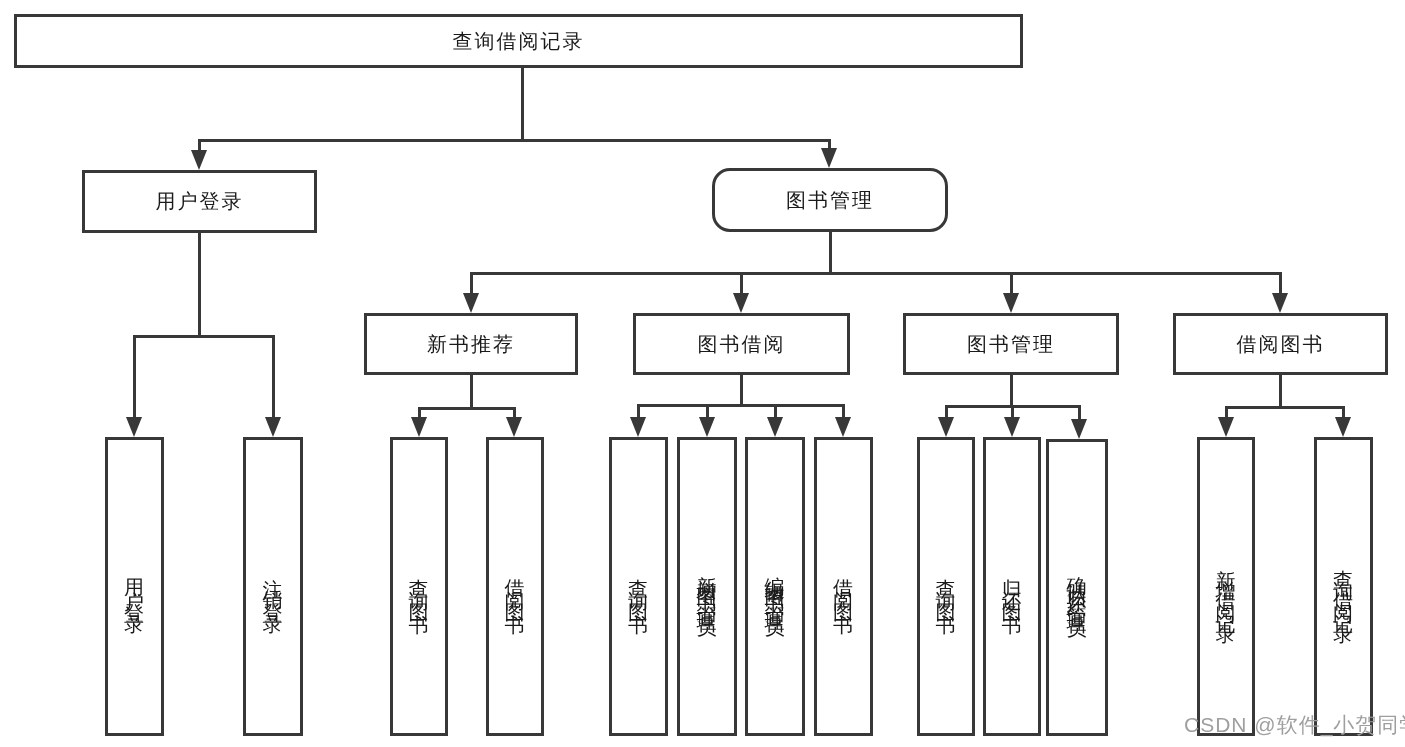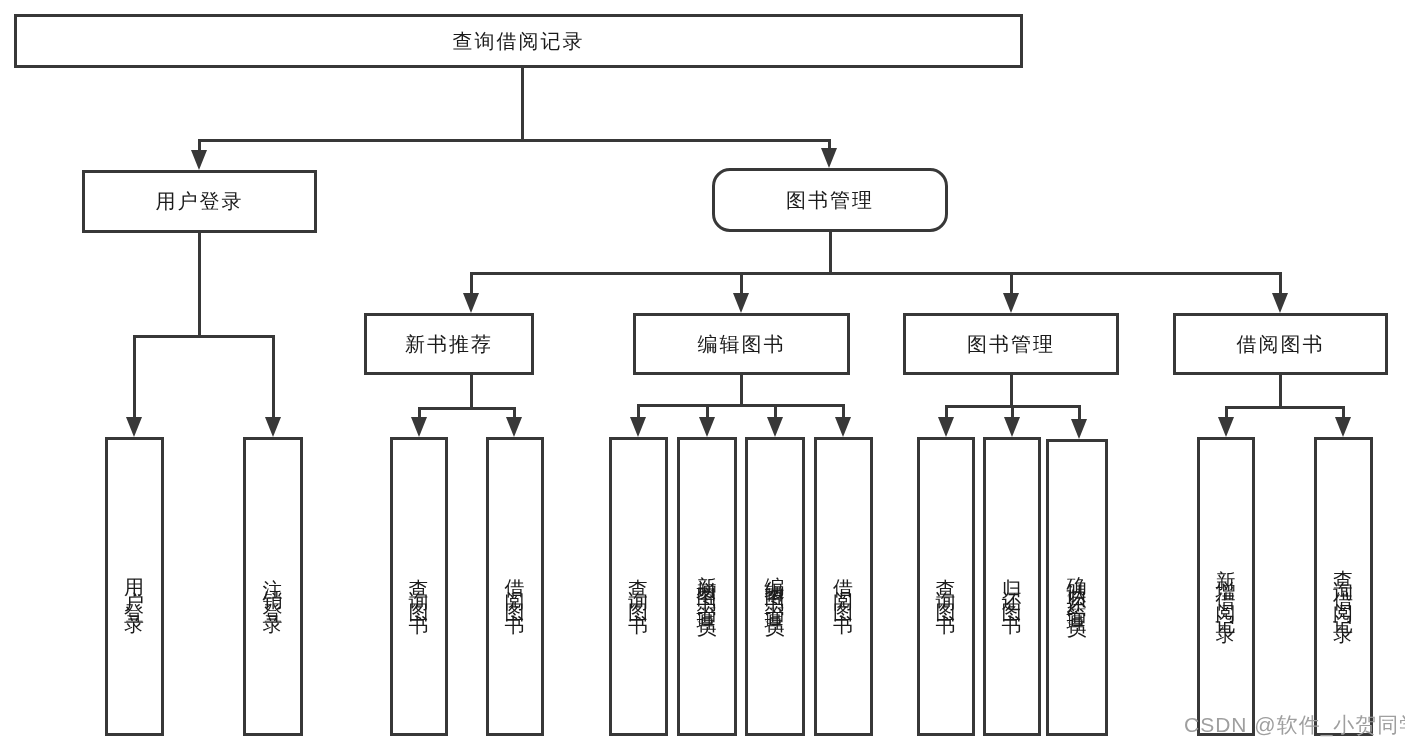--- a/index.html
+++ b/index.html
@@ -117,25 +117,25 @@
     <div class="arrow" style="left: 1335px; top: 417px;"></div>
     <div class="node h" style="left: 14px; top: 14px; width: 1009px; height: 54px;">
       <span>查询借阅记录</span>
     </div>
     <div class="node h" style="left: 82px; top: 170px; width: 235px; height: 63px;">
       <span>用户登录</span>
     </div>
     <div class="node h" style="left: 712px; top: 168px; width: 236px; height: 64px; border-radius: 18px;">
       <span>图书管理</span>
     </div>
-    <div class="node h" style="left: 364px; top: 313px; width: 170px; height: 62px;">
+    <div class="node h" style="left: 364px; top: 313px; width: 214px; height: 62px;">
       <span>新书推荐</span>
     </div>
     <div class="node h" style="left: 633px; top: 313px; width: 217px; height: 62px;">
-      <span>编辑图书</span>
+      <span>图书借阅</span>
     </div>
     <div class="node h" style="left: 903px; top: 313px; width: 216px; height: 62px;">
       <span>图书管理</span>
     </div>
     <div class="node h" style="left: 1173px; top: 313px; width: 215px; height: 62px;">
       <span>借阅图书</span>
     </div>
     <div class="node v" style="left: 105px; top: 437px; width: 59px; height: 299px;">
       <span style="letter-spacing: 12px;">用户登录</span>
     </div>

